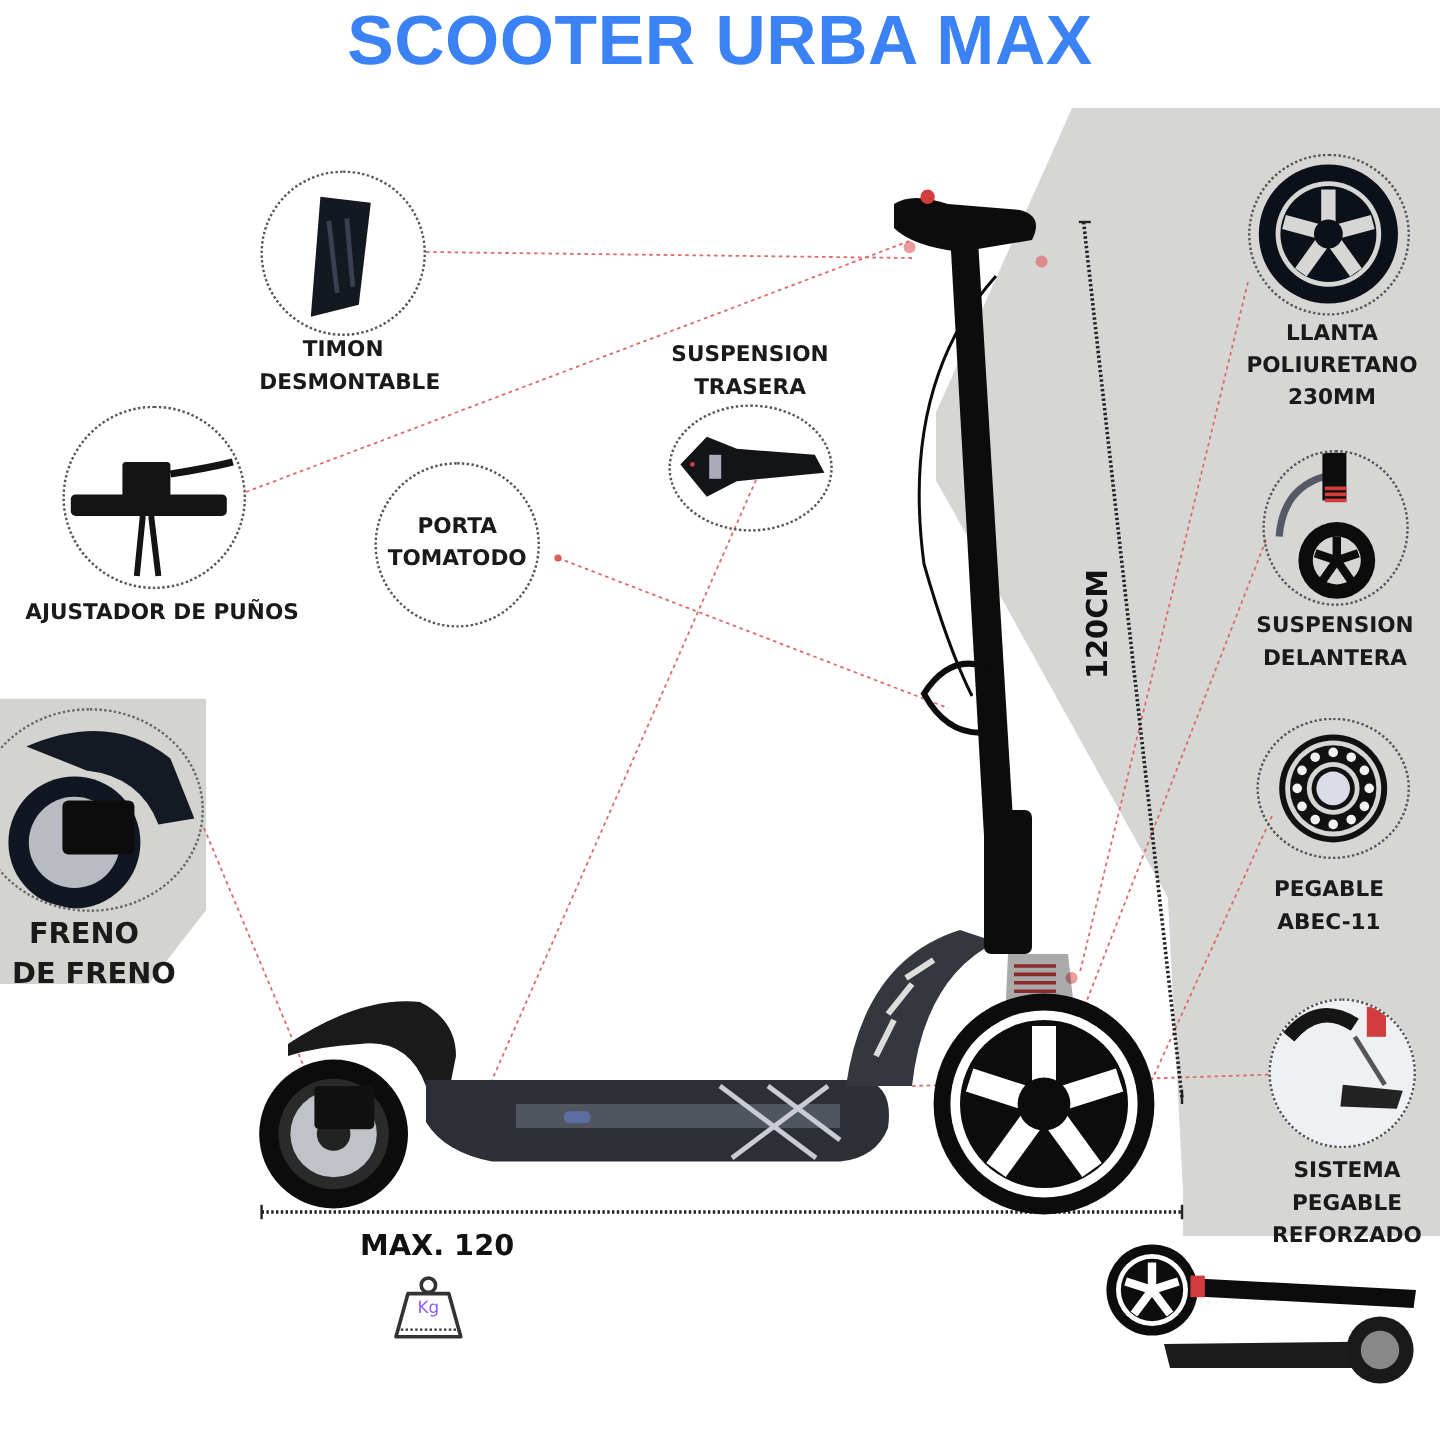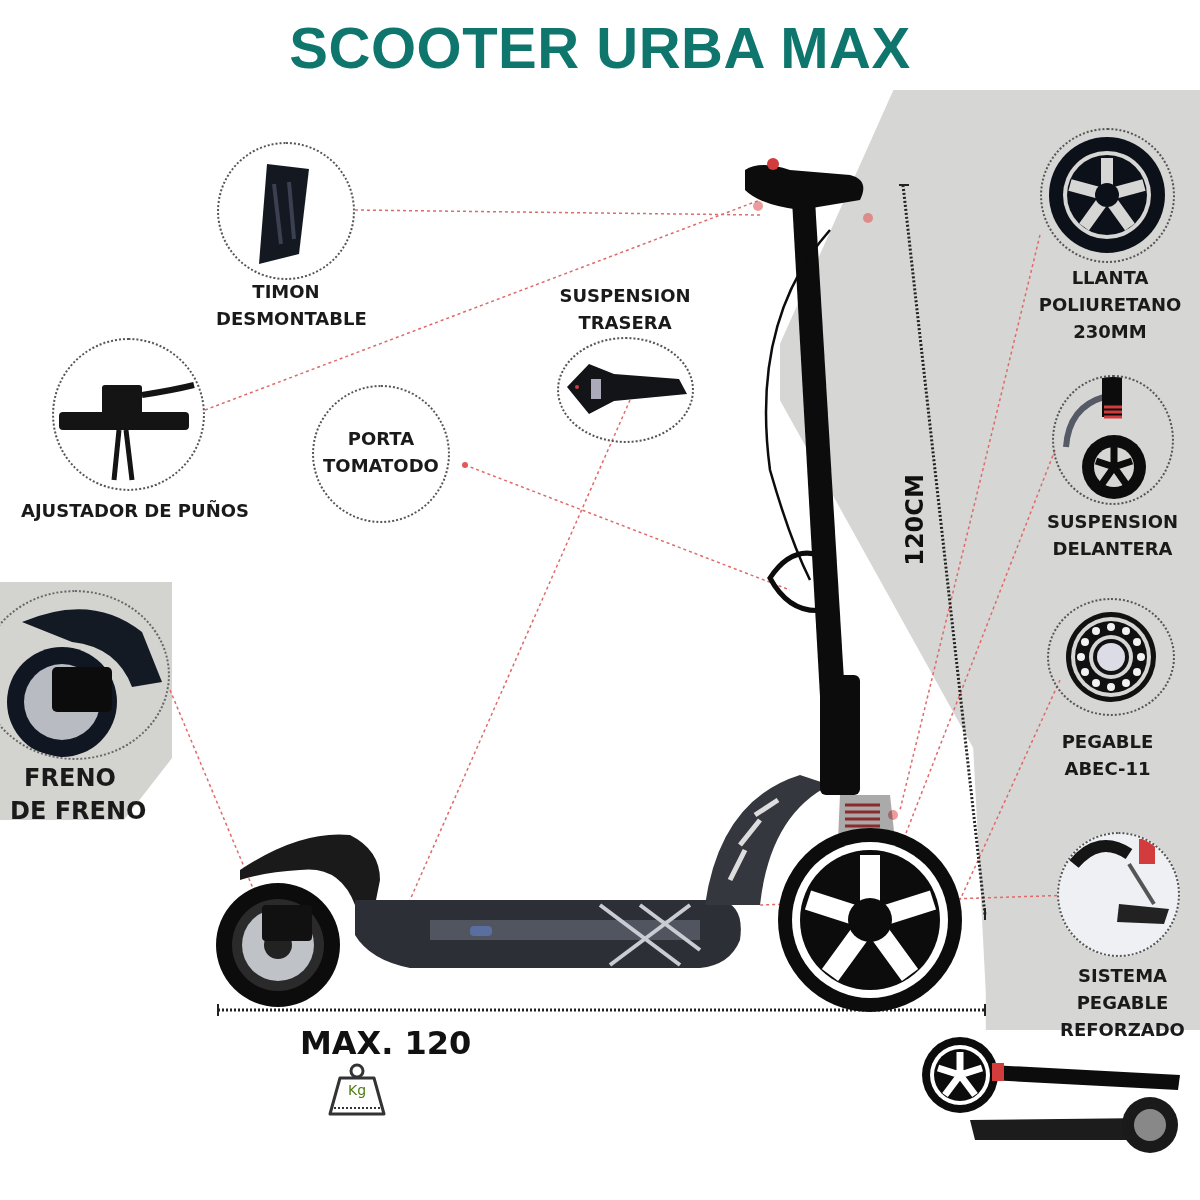--- a/index.html
+++ b/index.html
@@ -1,28 +1,28 @@
 <!DOCTYPE html>
 <html><head>
 <meta charset="utf-8">
 <style>
   html,body{margin:0;padding:0;background:#ffffff;}
   body{width:1200px;height:1200px;position:relative;overflow:hidden;font-family:"Liberation Sans",sans-serif;color:#111;}
   .abs{position:absolute;}
-  .title{left:0;top:14px;width:1200px;text-align:center;font-family:"Liberation Sans",sans-serif;font-weight:700;font-size:58px;letter-spacing:0.5px;color:#0f766e;}
+  .title{left:0;top:0;width:1200px;text-align:center;font-family:"Liberation Sans",sans-serif;font-weight:700;font-size:58px;letter-spacing:0.5px;color:#3b82f6;}
   .panel-right{left:780px;top:90px;width:420px;height:940px;background:#d6d6d4;clip-path:polygon(27% 0,100% 0,100% 100%,49% 100%,49% 96%,46% 70%,0 33%,0 27%);}
   .panel-left{left:0;top:582px;width:172px;height:238px;background:#d3d3d0;clip-path:polygon(0 0,100% 0,100% 74%,72% 100%,0 100%);}
   .circle{position:absolute;border:2px dotted #555;border-radius:50%;box-sizing:border-box;background:transparent;overflow:hidden;}
   .lbl{position:absolute;font-family:"DejaVu Sans",sans-serif;font-weight:700;font-size:18px;line-height:27px;text-align:center;color:#1a1a1a;white-space:nowrap;}
   .lbl span{display:block;}
   .gray-lbl{color:#6a6a6a;font-size:20px;line-height:35px;}
   svg.overlay{position:absolute;left:0;top:0;}
   .dim-text{position:absolute;left:880px;top:470px;width:70px;height:100px;display:flex;align-items:center;justify-content:center;}
   .dim-text span{display:block;transform:rotate(-90deg);font-family:"DejaVu Sans",sans-serif;font-weight:700;font-size:24px;white-space:nowrap;color:#111;}
-  .max{left:300px;top:1024px;font-family:"DejaVu Sans",sans-serif;font-weight:700;font-size:32px;color:#111;}
+  .max{left:300px;top:1024px;font-family:"DejaVu Sans",sans-serif;font-weight:700;font-size:24px;color:#111;}
 </style>
 </head>
 <body>
 
 <div class="abs panel-right"></div>
 <div class="abs panel-left"></div>
 
 <div class="abs title">SCOOTER URBA MAX</div>
 
 <svg class="overlay" width="1200" height="1200" viewBox="0 0 1200 1200">
@@ -252,14 +252,14 @@
   <span>120CM</span>
 </div>
 
 <div class="abs max">MAX. 120</div>
 <div class="abs" style="left:326px;top:1062px;width:62px;height:56px;">
   <svg width="62" height="56" viewBox="0 0 62 56">
     <circle cx="31" cy="9" r="6" fill="none" stroke="#333" stroke-width="3"></circle>
     <path d="M14 16 L48 16 L58 52 L4 52 Z" fill="none" stroke="#333" stroke-width="3" stroke-linejoin="round"></path>
     <line x1="8" y1="46" x2="54" y2="46" stroke="#333" stroke-width="2" stroke-dasharray="2 2"></line>
   </svg>
-  <span class="abs" style="left:0;top:20px;width:62px;text-align:center;font-family:'DejaVu Sans',sans-serif;font-size:14px;color:#4d7c0f;">Kg</span>
+  <span class="abs" style="left:0;top:20px;width:62px;text-align:center;font-family:'DejaVu Sans',sans-serif;font-size:14px;color:#8b5cf6;">Kg</span>
 </div>
 
 </body></html>

